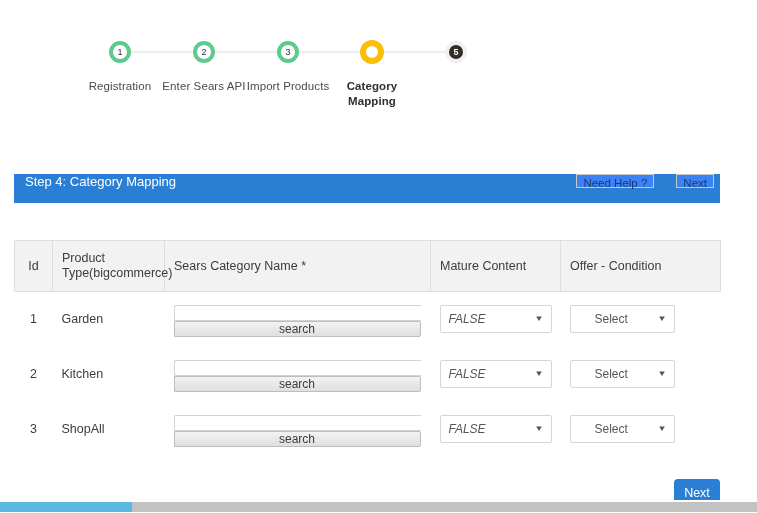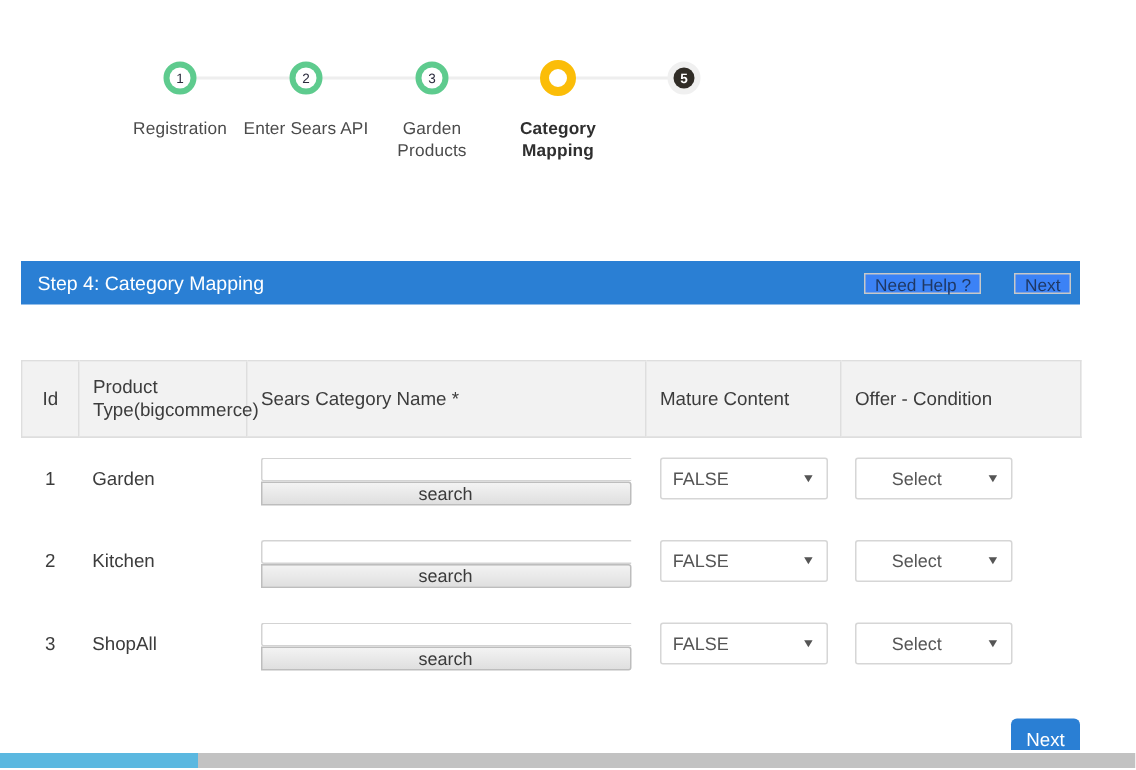--- a/index.html
+++ b/index.html
@@ -116,21 +116,21 @@
 
   
   .step-header {
     position: absolute;
     left: 14px;
     top: 174px;
     width: 706px;
     height: 29px;
     background: #2a7fd4;
     display: flex;
-    align-items: center;
+    align-items: flex-start;
     box-sizing: border-box;
     padding: 0 6px 0 11px;
   }
   .step-header-title {
     color: #ffffff;
     font-size: 13px;
     flex: 1;
   }
   .hdr-btn {
     background: #3b82f6;
@@ -253,21 +253,21 @@
     cursor: pointer;
     border-radius: 2px;
   }
   .sel .sel-value { flex: 1; }
   .sel .caret {
     font-size: 8px;
     color: #555;
     line-height: 1;
     transform: scaleX(1.2);
   }
-  .sel-mature { width: 112px; }
+  .sel-mature { width: 112px; font-style: italic; }
   .sel-offer  { width: 105px; padding-left: 24px; }
 
   
   .footer-next {
     position: absolute;
     left: 674px;
     top: 479px;
     width: 46px;
     height: 27px;
     background: #2a7fd4;
@@ -333,21 +333,21 @@
       </div>
       <div class="step-label">Enter Sears API</div>
     </div>
 
     <div class="step" style="left:168px;">
       <div class="step-circle-wrap">
         <div class="circle done">
           <span class="inner">3</span>
         </div>
       </div>
-      <div class="step-label">Garden Products</div>
+      <div class="step-label">Import Products</div>
     </div>
 
     <div class="step active" style="left:252px;">
       <div class="step-circle-wrap">
         <div class="circle current"></div>
       </div>
       <div class="step-label">Category Mapping</div>
     </div>
 
     <div class="step" style="left:336px;">

